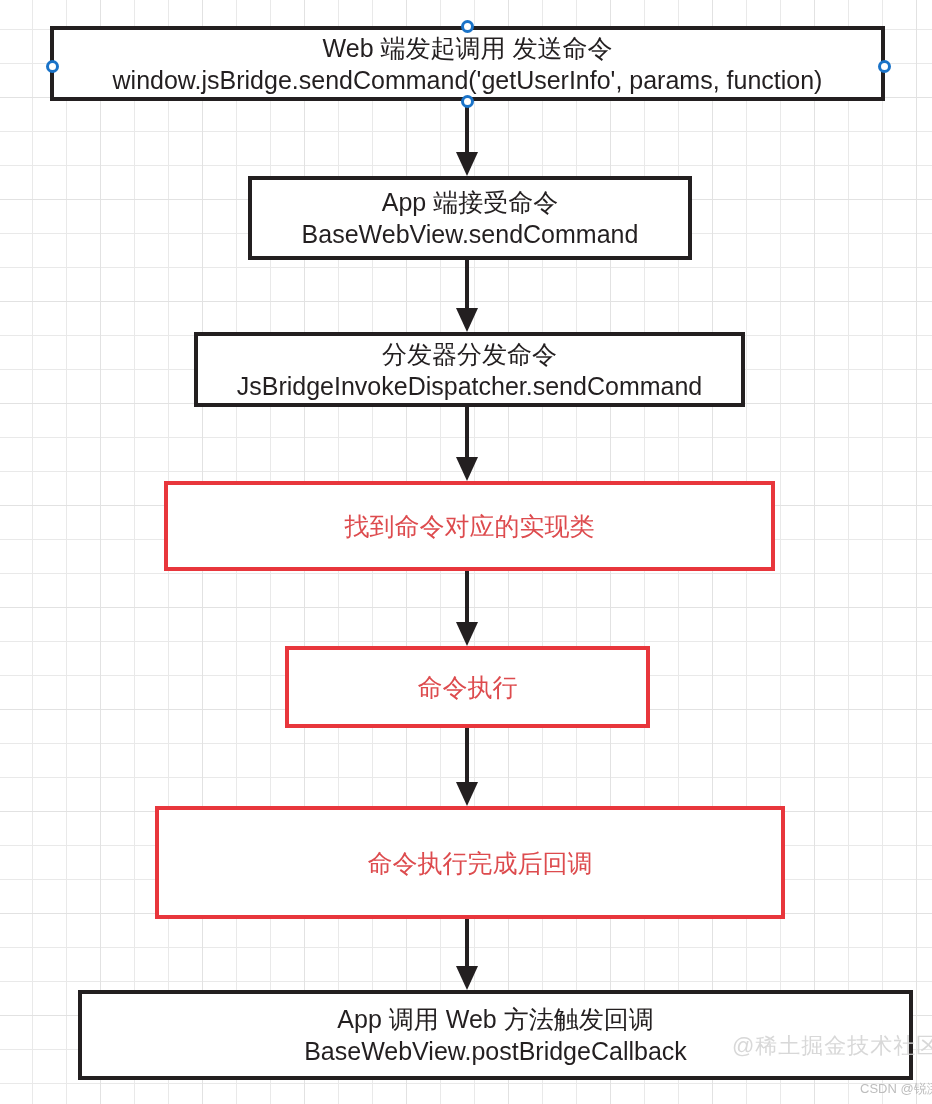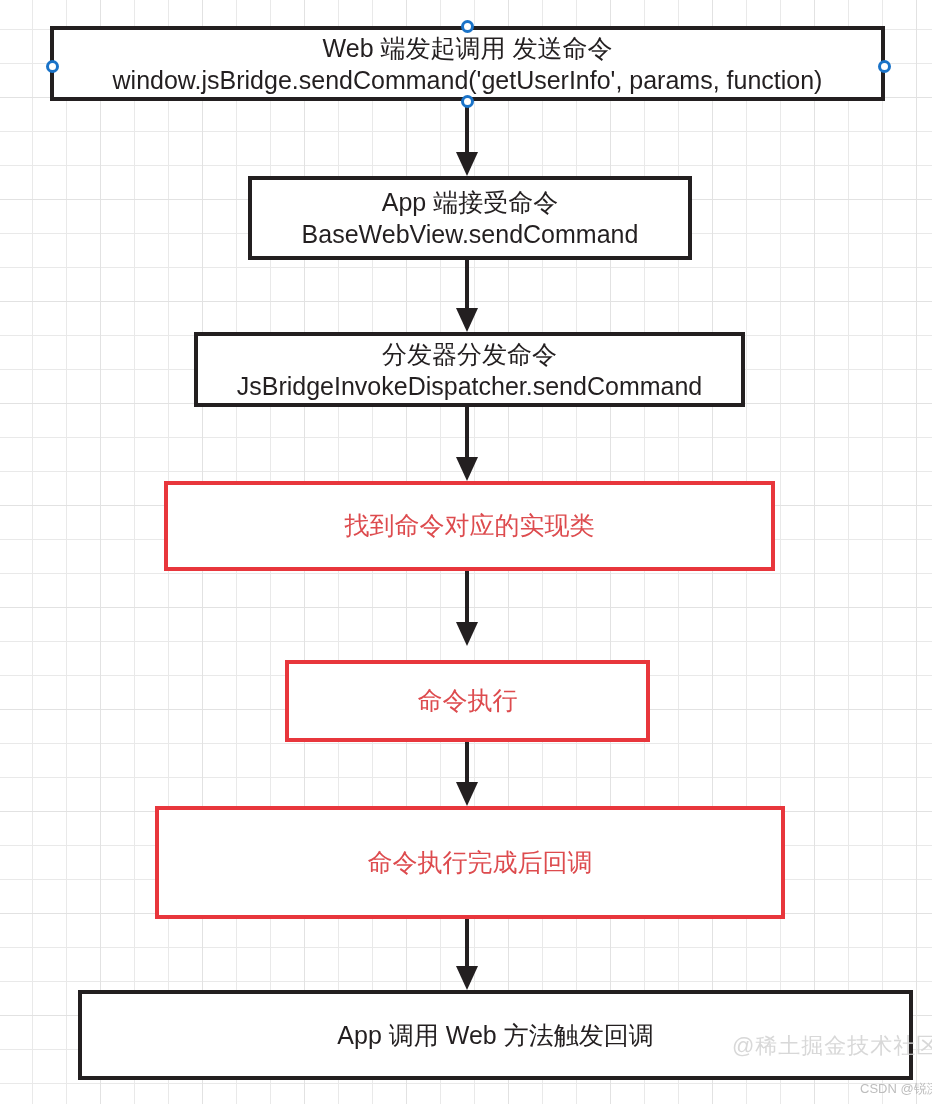--- a/index.html
+++ b/index.html
@@ -45,21 +45,20 @@
     text-align: center;
     line-height: 1.28;
   }
   .node.black {
     border: 4px solid #231f20;
     color: #231f20;
   }
   .node.red {
     border: 4px solid #e8363c;
     color: #dd4b4e;
-    font-family: Liberation Serif, serif;
   }
   .node .line1 {
     font-size: 25px;
     white-space: nowrap;
   }
   .node .line2 {
     font-size: 25px;
     white-space: nowrap;
   }
 
@@ -155,30 +154,31 @@
 
   <div class="node black" id="node-app-receive" style="left: 248px; top: 176px; width: 444px; height: 84px;">
     <div class="line1">App 端接受命令</div>
     <div class="line2">BaseWebView.sendCommand</div>
   </div>
 
   <div class="node red" id="node-find-handler" style="left: 164px; top: 481px; width: 611px; height: 90px;">
     <div class="line1">找到命令对应的实现类</div>
   </div>
 
-  <div class="node red" id="node-exec" style="left: 285px; top: 646px; width: 365px; height: 82px; margin-top: 14px;">
+  <div class="node red" id="node-exec" style="left: 285px; top: 646px; width: 365px; height: 82px;">
     <div class="line1">命令执行</div>
   </div>
 
   <div class="node red" id="node-callback" style="left: 155px; top: 806px; width: 630px; height: 113px; padding-left: 20px;">
     <div class="line1">命令执行完成后回调</div>
   </div>
 
   <div class="node black" id="node-post-callback" style="left: 50px; top: 990px; width: 835px; height: 90px; margin-left: 28px;">
     <div class="line1">App 调用 Web 方法触发回调</div>
+    <div class="line2">BaseWebView.postBridgeCallback</div>
   </div>
 
   <div class="anchor" id="anchor-top" style="left: 467px; top: 26px;"></div>
   <div class="anchor" id="anchor-left" style="left: 52px; top: 66px;"></div>
   <div class="anchor" id="anchor-right" style="left: 884px; top: 66px;"></div>
   <div class="anchor" id="anchor-bottom" style="left: 467px; top: 101px;"></div>
 
   <div class="watermark-main" id="watermark-main" style="left: 732px; top: 1031px;">@稀土掘金技术社区</div>
   <div class="watermark-sub" id="watermark-sub" style="left: 816px; top: 1080px; margin-left: 44px;">CSDN @锐湃</div>
 </div>

